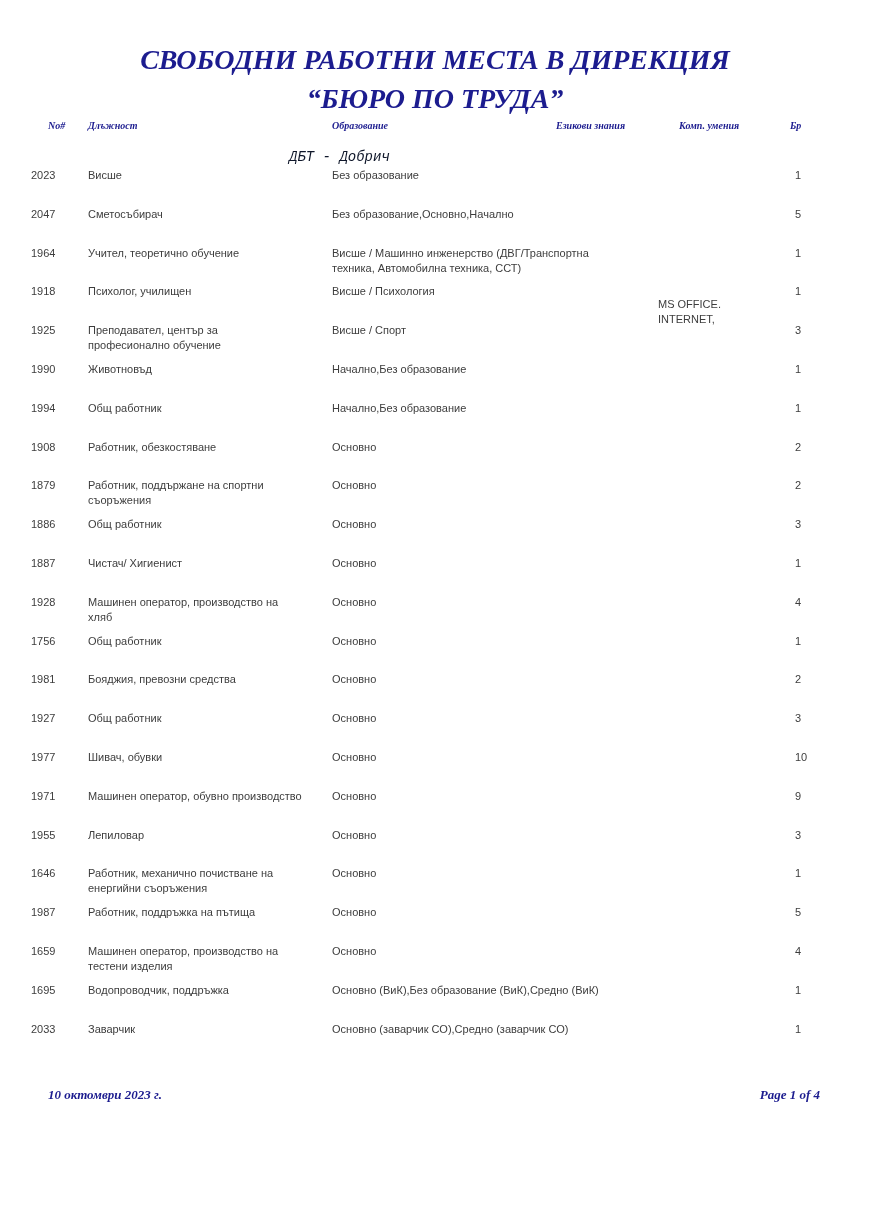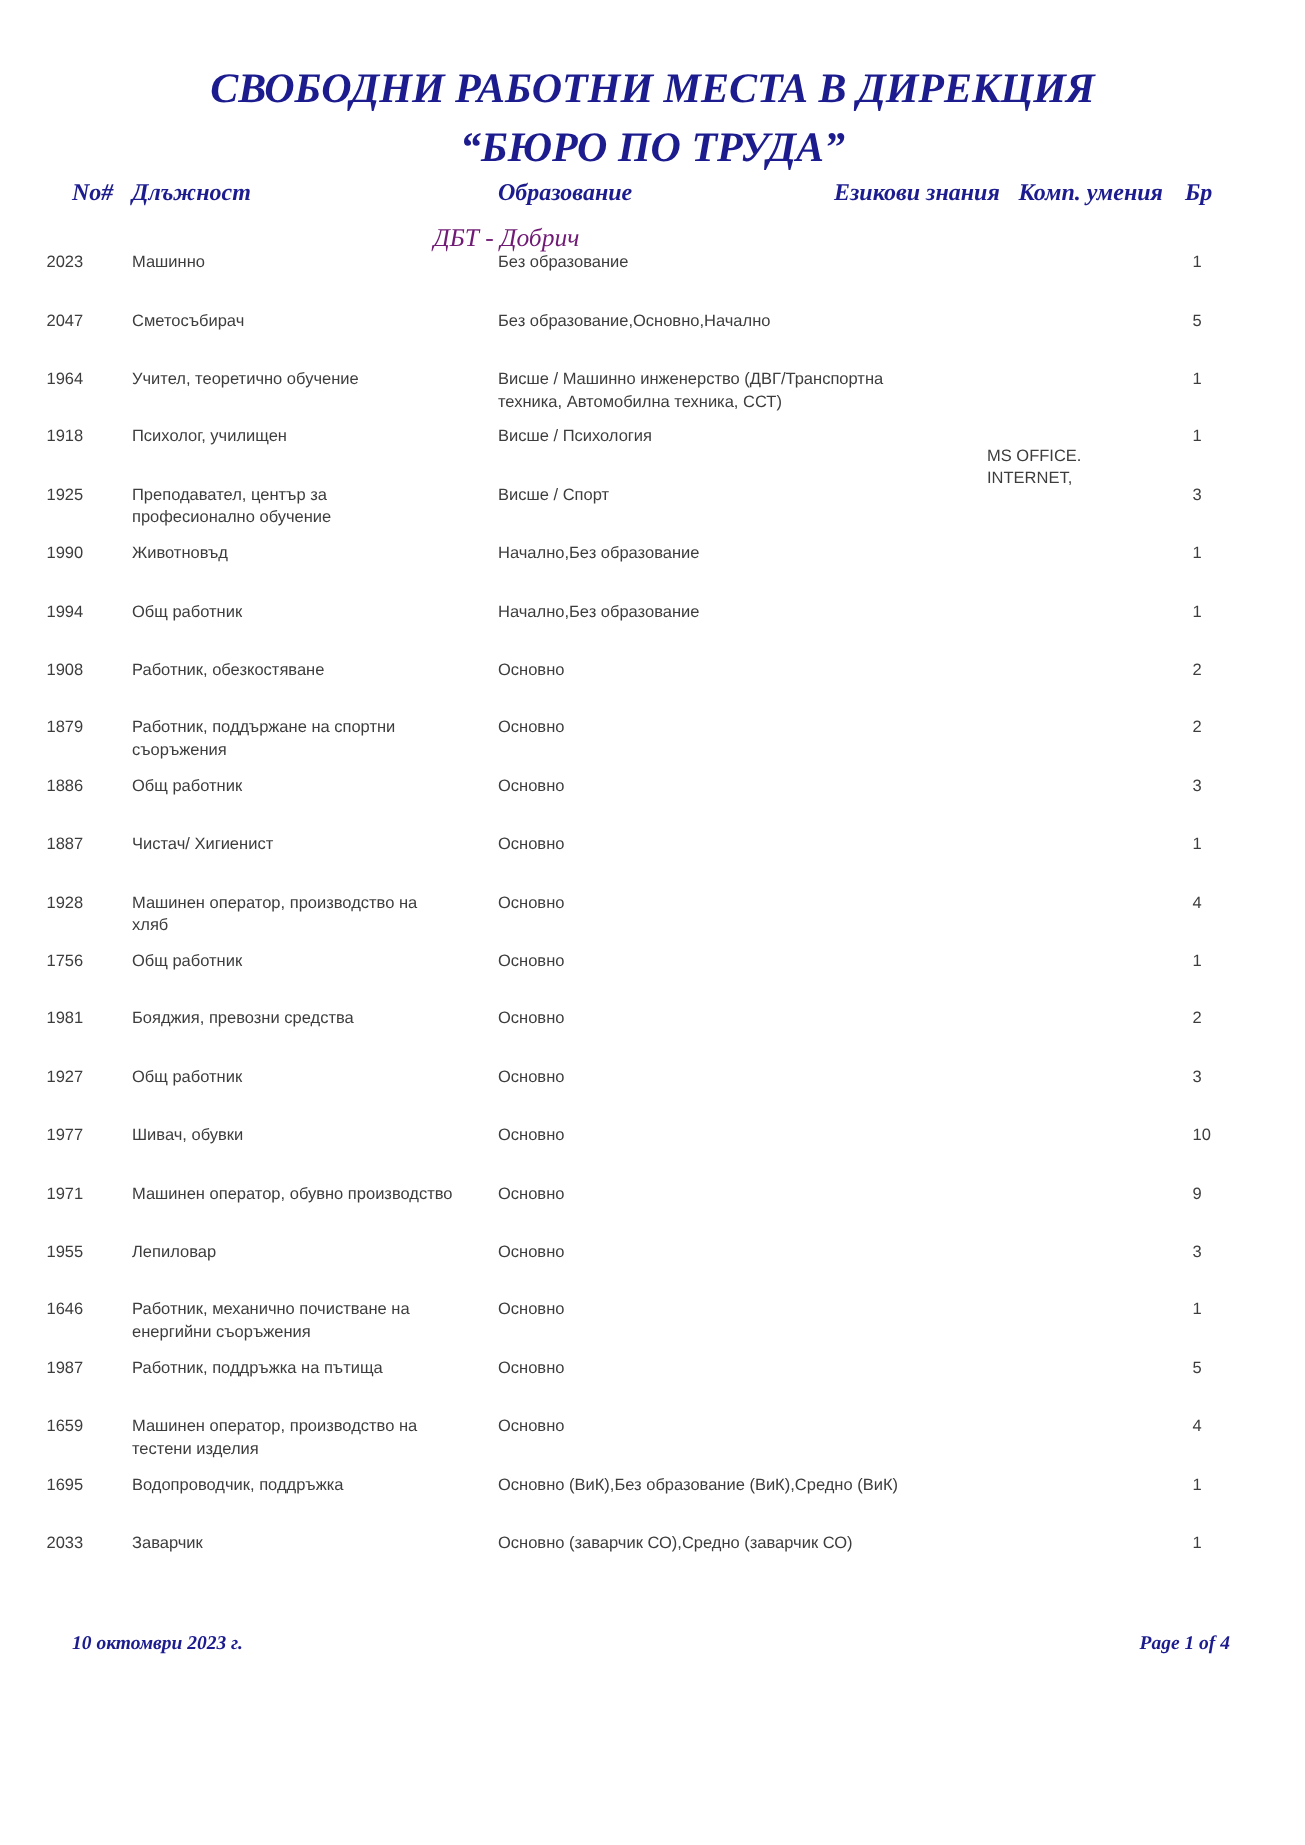--- a/index.html
+++ b/index.html
@@ -29,38 +29,38 @@
   .col-headers {
     position: absolute;
     top: 120px;
     left: 0;
     width: 870px;
     height: 20px;
     color: #1c1c8f;
     font-family: "Liberation Serif", serif;
     font-style: italic;
     font-weight: bold;
-    font-size: 16px;
+    font-size: 10px;
   }
   .col-headers span { position: absolute; top: 0; white-space: nowrap; }
   .ch-num       { left: 48px; }
   .ch-position  { left: 88px; text-align: right; }
   .ch-education { left: 332px; }
   .ch-languages { left: 556px; }
   .ch-computer  { left: 679px; }
   .ch-count     { left: 790px; }
   
   .section-header {
     position: absolute;
     top: 149px;
     left: 289px;
-    color: #701a75;
-    font-family: Liberation Serif, serif;
+    color: #0f172a;
+    font-family: Liberation Mono, monospace;
     font-style: italic;
-    font-size: 17px;
+    font-size: 14px;
     white-space: nowrap;
   }
   
   .rows {
     position: absolute;
     top: 168px;
     left: 0;
     width: 870px;
   }
   .row {
@@ -116,21 +116,21 @@
     <span class="ch-computer">Комп. умения</span>
     <span class="ch-count">Бр</span>
   </div>
 
   <div class="section-header">ДБТ - Добрич</div>
 
   <div class="rows">
 
   <div class="row">
       <div class="c c-num">2023</div>
-      <div class="c c-position">Машинно</div>
+      <div class="c c-position">Висше</div>
       <div class="c c-education">Без образование</div>
       <div class="c c-languages"></div>
       <div class="c c-computer"></div>
       <div class="c c-count">1</div>
     </div>
       <div class="row">
       <div class="c c-num">2047</div>
       <div class="c c-position">Сметосъбирач</div>
       <div class="c c-education">Без образование,Основно,Начално</div>
       <div class="c c-languages"></div>

